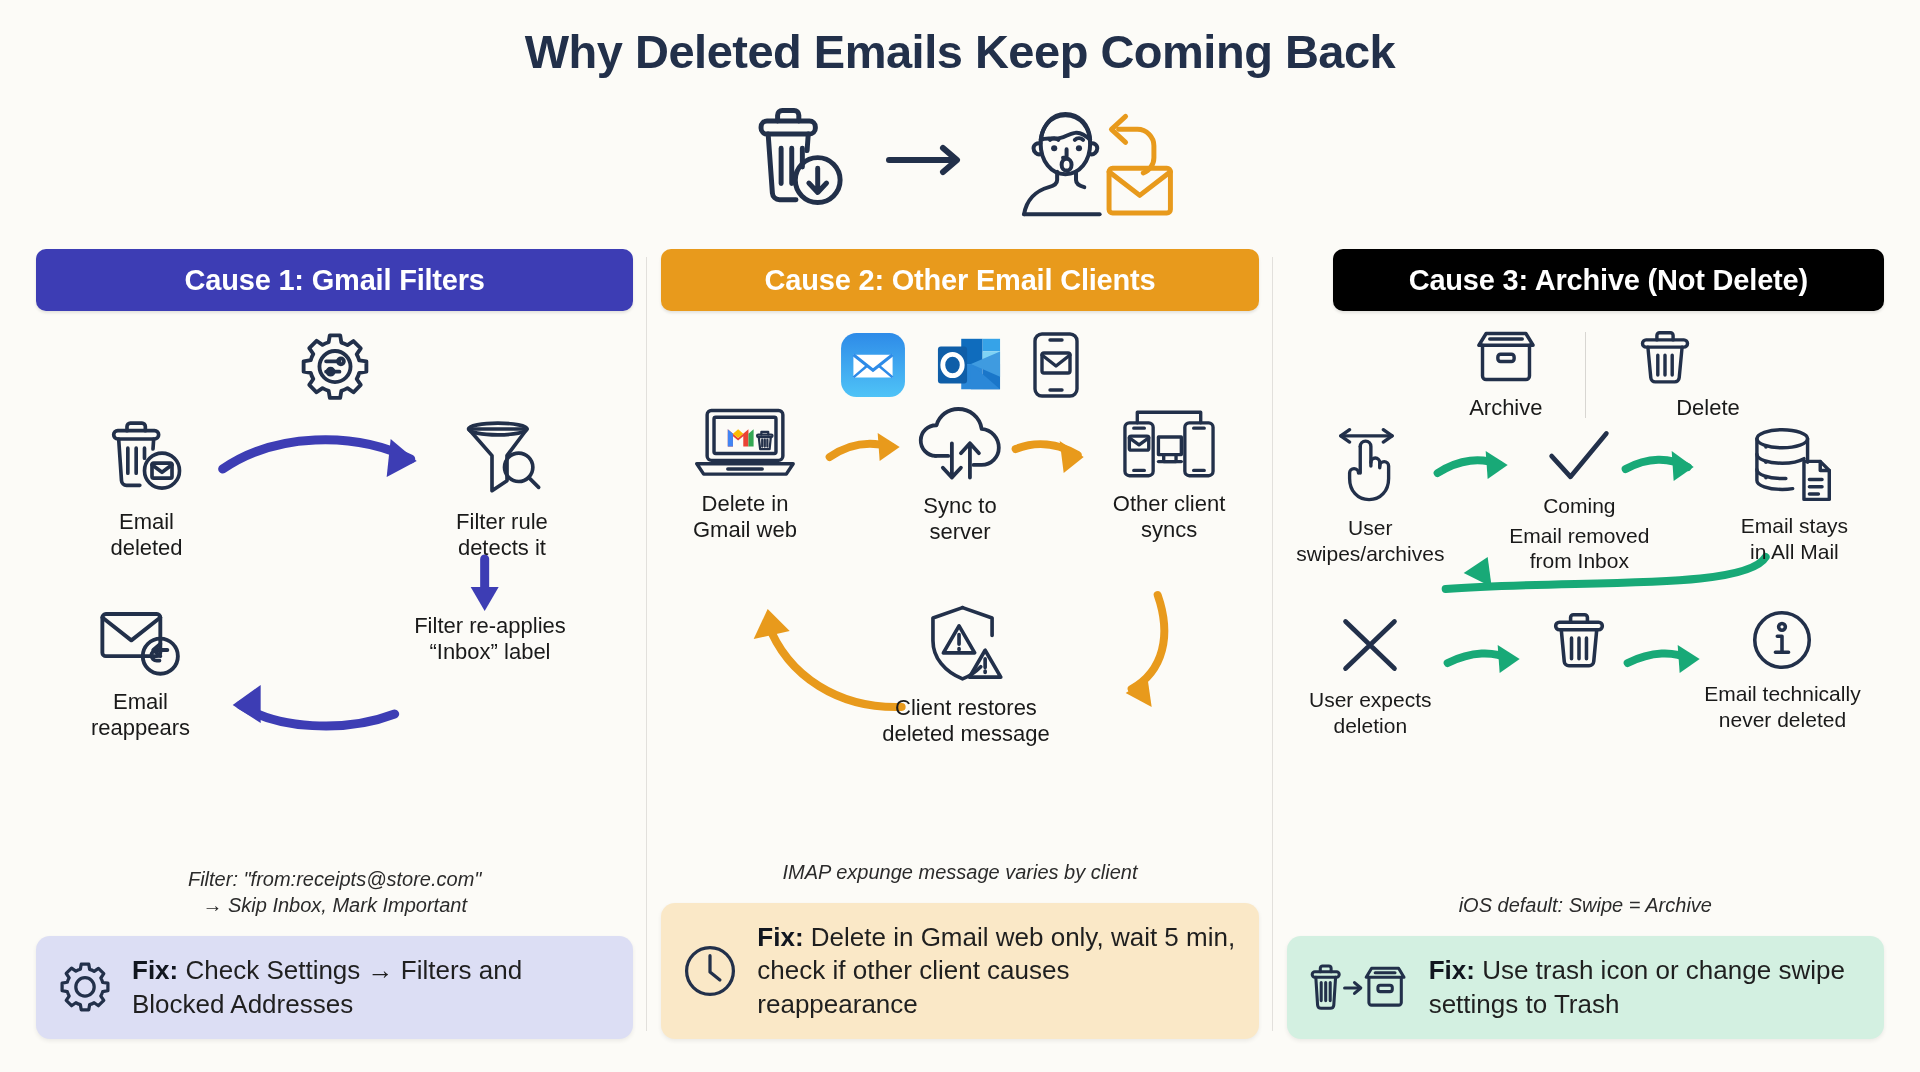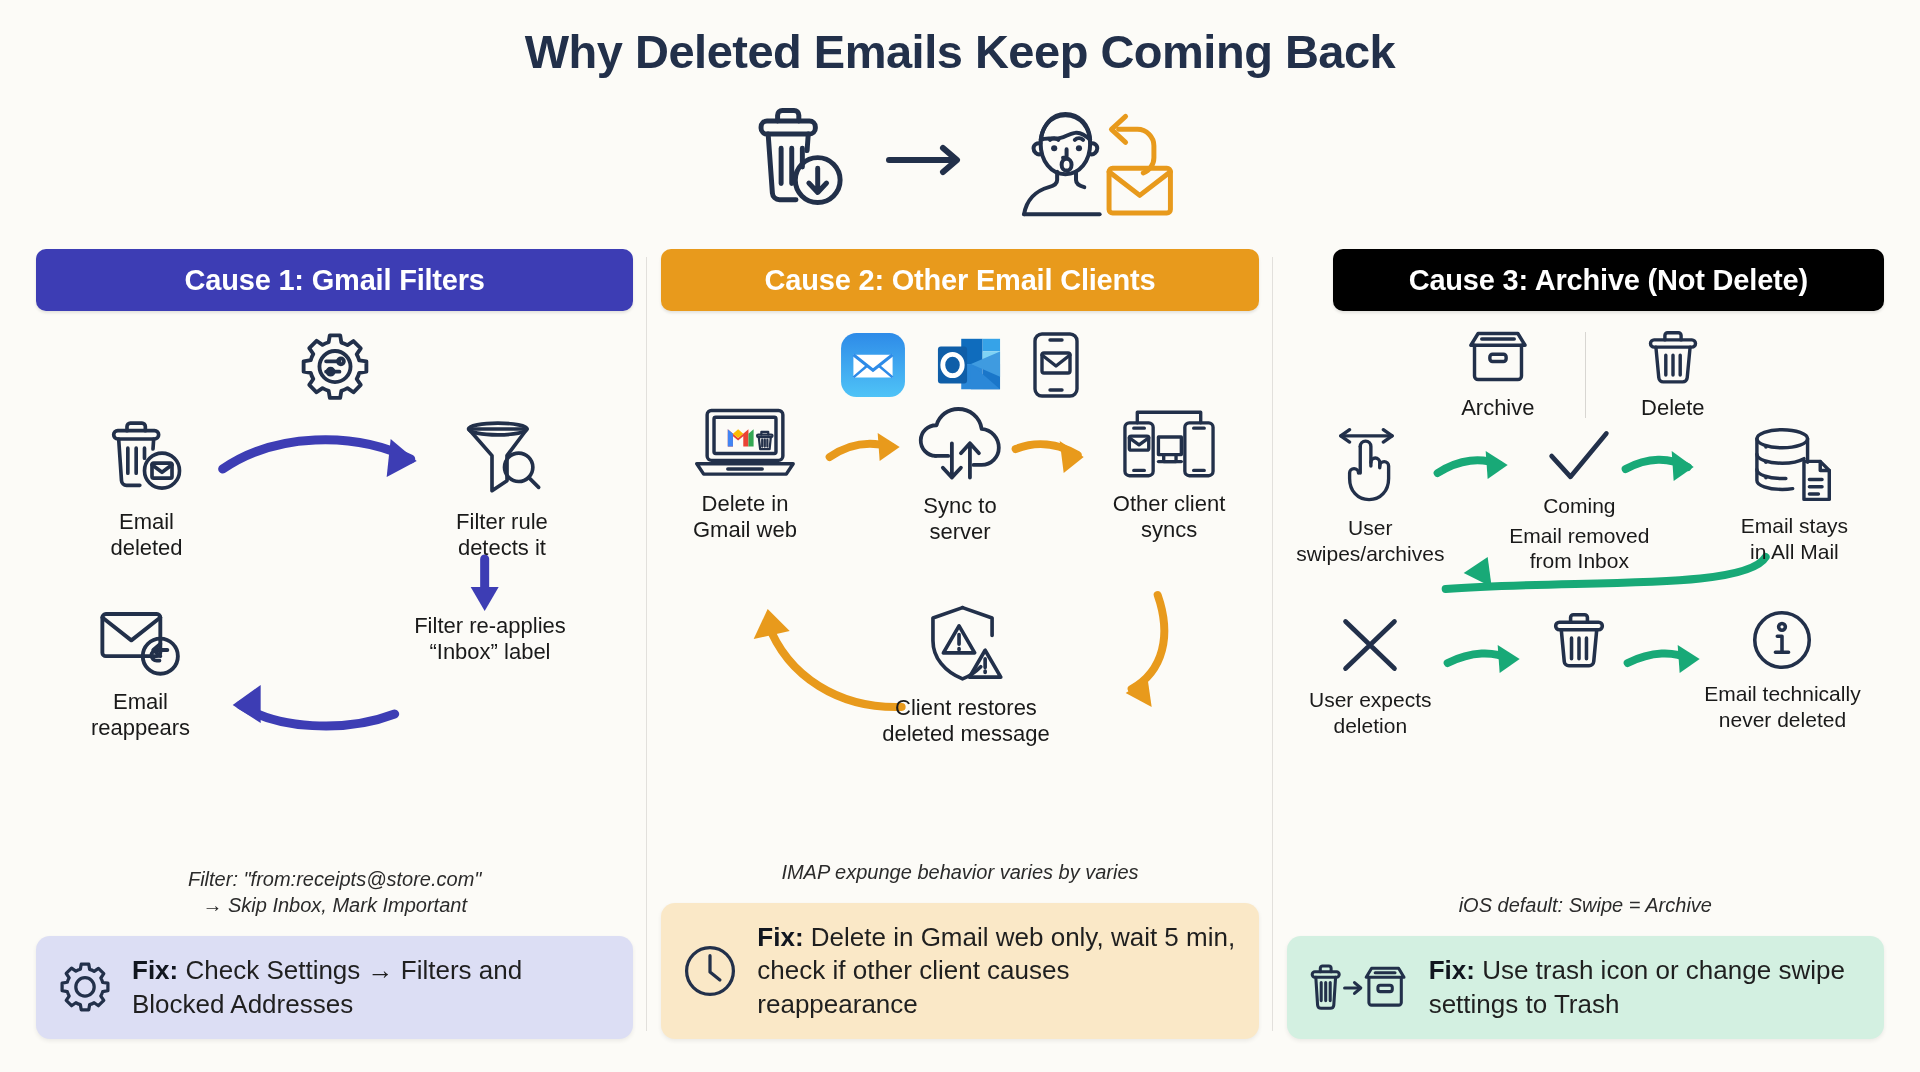--- a/index.html
+++ b/index.html
@@ -431,21 +431,21 @@
                 <path d="M70 62v10M70 76v1.5"></path>
               </svg>
             </span>
             <div class="lbl" style="margin-top:6px; white-space:pre-line;">Client restores
 deleted message</div>
           </div>
         </div>
 
         <div class="spacer"></div>
 
-        <div class="note" style="margin-bottom:18px; white-space:pre-line;">IMAP expunge behavior varies by varies</div>
+        <div class="note" style="margin-bottom:18px; white-space:pre-line;">IMAP expunge message varies by client</div>
 
         <div class="fix fix-2">
           <span class="fix-icon">
             <svg width="54" height="54" viewBox="0 0 60 60" fill="none" stroke="#22304A" stroke-width="3.6" stroke-linecap="round" stroke-linejoin="round">
               <circle cx="30" cy="30" r="26"></circle>
               <path d="M30 13v18l11 9"></path>
             </svg>
           </span>
           <div class="fix-text">
             <b>Fix:</b> 
@@ -453,21 +453,21 @@
           </div>
         </div>
       </div>
     </div>
 
     <div class="col">
       <div class="hdr hdr-3">Cause 3: Archive (Not Delete)</div>
 
       <div class="col-body">
 
-        <div class="topicons" style="gap:12px; margin-top:18px;">
+        <div class="topicons" style="gap:4px; margin-top:18px;">
           <div style="width:150px; text-align:center;">
             <span style="display:inline-block;">
               <svg width="62" height="56" viewBox="0 0 68 62" fill="none" stroke="#22304A" stroke-width="3.8" stroke-linecap="round" stroke-linejoin="round">
                 <path d="M4 18h60l-8-13H12z"></path>
                 <path d="M16 11h36"></path>
                 <path d="M8 18v34a4 4 0 0 0 4 4h44a4 4 0 0 0 4-4V18"></path>
                 <rect x="25" y="28" width="18" height="8" rx="3"></rect>
               </svg>
             </span>
             <div class="lbl" style="margin-top:6px;">Archive</div>
@@ -477,21 +477,21 @@
 
           <div style="width:150px; text-align:center;">
             <span style="display:inline-block;">
               <svg width="54" height="56" viewBox="0 0 60 62" fill="none" stroke="#22304A" stroke-width="3.8" stroke-linecap="round" stroke-linejoin="round">
                 <rect x="5" y="12" width="50" height="8" rx="4"></rect>
                 <path d="M21 12V7a3 3 0 0 1 3-3h12a3 3 0 0 1 3 3v5"></path>
                 <path d="M11 20l3.2 34a5 5 0 0 0 5 4.6h21.6a5 5 0 0 0 5-4.6L49 20"></path>
                 <path d="M22 29v22M30 29v22M38 29v22"></path>
               </svg>
             </span>
-            <div class="lbl" style="margin-top:6px;">Delete</div>
+            <div class="lbl" style="margin-top:6px;text-align:right;">Delete</div>
           </div>
         </div>
 
         <div class="flow" style="height:340px; margin-top:6px;">
           <svg width="100%" height="340" viewBox="0 0 580 340" preserveAspectRatio="xMidYMid meet" style="position:absolute;inset:0;">
             <g fill="none" stroke="#18A977" stroke-width="8" stroke-linecap="round" stroke-linejoin="round">
 
               <g>
                 <path d="M142 46c22-14 44-16 62-8"></path>
                 <path d="M190 24l22 14-20 14" fill="#18A977" stroke="none"></path>

